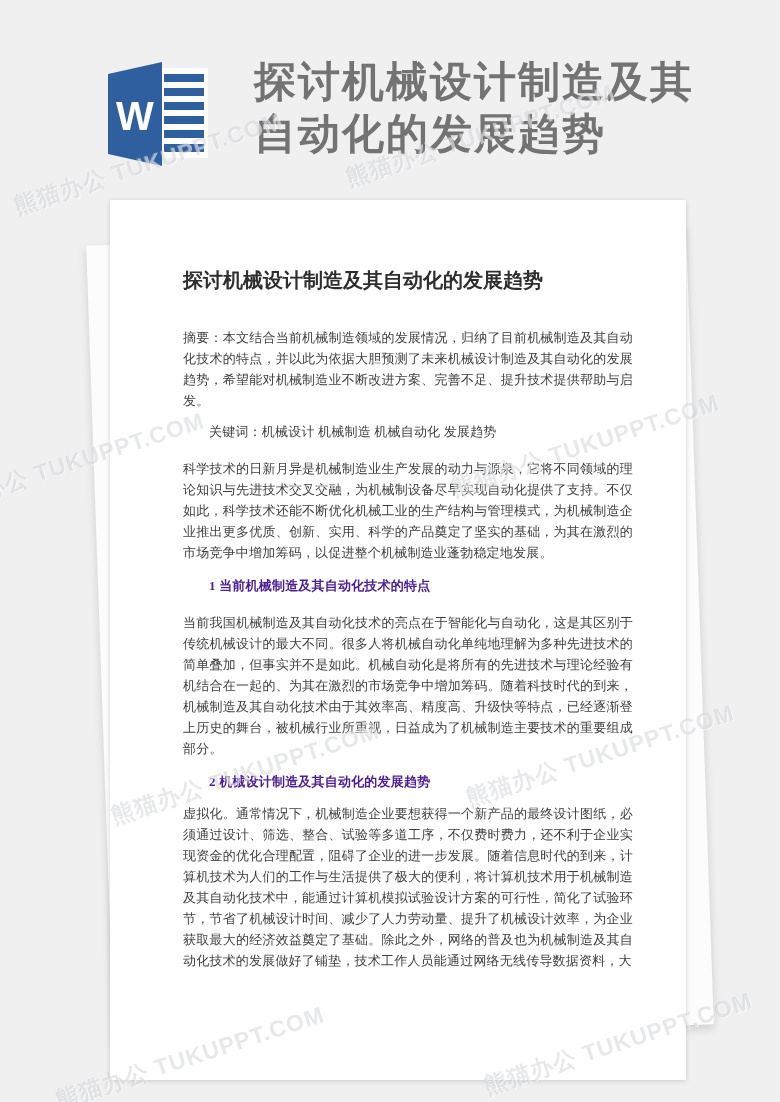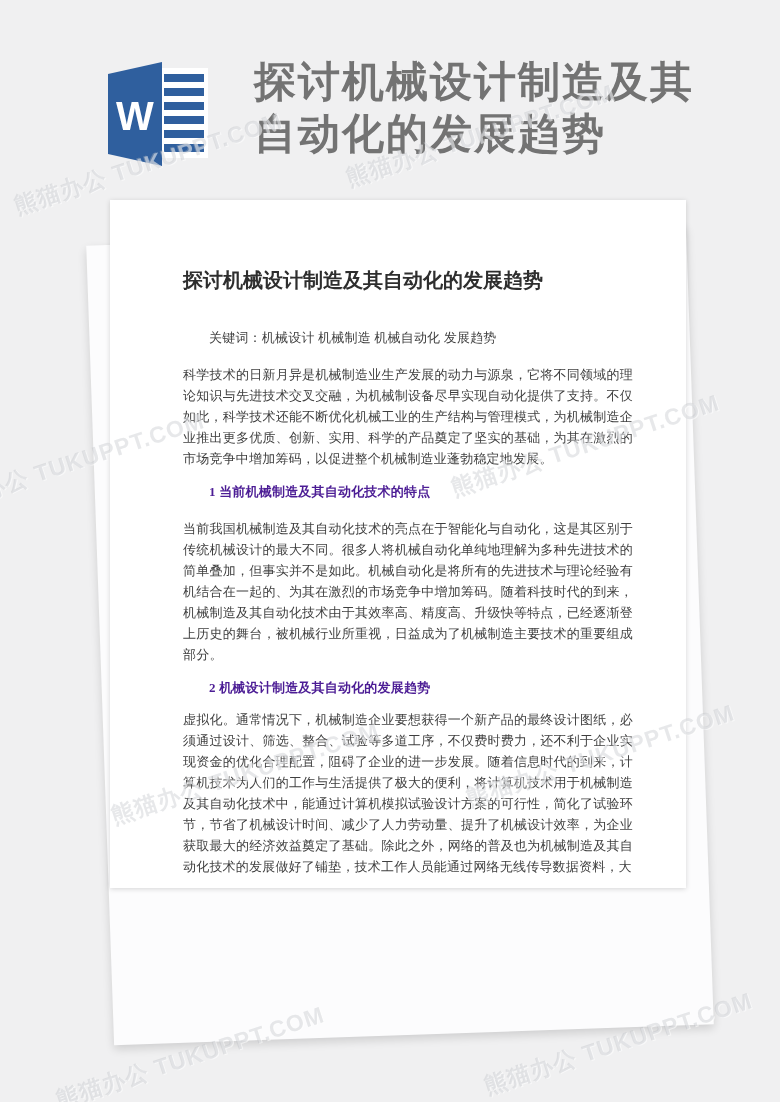--- a/index.html
+++ b/index.html
@@ -19,21 +19,21 @@
     color:#737373; letter-spacing:2px;
   }
 
   
   .page-back {
     position:absolute; left:100px; top:235px; width:600px; height:800px;
     background:#fcfcfd; transform:rotate(-2deg);
     box-shadow:0 4px 10px rgba(0,0,0,0.14);
   }
   .page-main {
-    position:absolute; left:110px; top:200px; width:576px; height:688px;
+    position:absolute; left:110px; top:200px; width:576px; height:880px;
     background:#ffffff; box-shadow:0 1px 5px rgba(0,0,0,0.16);
     padding:70px 53px 0 73px;
     color:#3f3f3f; font-size:13px; line-height:21px;
     text-align:justify; letter-spacing:0.2px;
   }
   .doc-title   { font-size:20px; font-weight:600; color:#2e2e2e; letter-spacing:0; margin:0 0 36px; text-align:left; }
   .doc-abstract{ margin:0 0 10px; }
   .doc-keywords{ margin:0 0 10px; text-indent:2em; }
   .doc-para    { margin:16px 0 12px; }
   .doc-heading { margin:0 0 12px; text-indent:2em; font-weight:bold; color:#4c1d95; }
@@ -75,20 +75,21 @@
     <div class="header-title">
       <div>探讨机械设计制造及其</div>
       <div>自动化的发展趋势</div>
     </div>
   </div>
 
   <div class="page-back"></div>
 
   <div class="page-main">
     <div class="doc-title">探讨机械设计制造及其自动化的发展趋势</div>
+    <div class="doc-abstract">摘要：本文结合当前机械制造领域的发展情况，归纳了目前机械制造及其自动化技术的特点，并以此为依据大胆预测了未来机械设计制造及其自动化的发展趋势，希望能对机械制造业不断改进方案、完善不足、提升技术提供帮助与启发。</div>
     <div class="doc-keywords">关键词：机械设计 机械制造 机械自动化 发展趋势</div>
     <div class="doc-para">科学技术的日新月异是机械制造业生产发展的动力与源泉，它将不同领域的理论知识与先进技术交叉交融，为机械制设备尽早实现自动化提供了支持。不仅如此，科学技术还能不断优化机械工业的生产结构与管理模式，为机械制造企业推出更多优质、创新、实用、科学的产品奠定了坚实的基础，为其在激烈的市场竞争中增加筹码，以促进整个机械制造业蓬勃稳定地发展。</div>
     <div class="doc-heading">1 当前机械制造及其自动化技术的特点</div>
     <div class="doc-para">当前我国机械制造及其自动化技术的亮点在于智能化与自动化，这是其区别于传统机械设计的最大不同。很多人将机械自动化单纯地理解为多种先进技术的简单叠加，但事实并不是如此。机械自动化是将所有的先进技术与理论经验有机结合在一起的、为其在激烈的市场竞争中增加筹码。随着科技时代的到来，机械制造及其自动化技术由于其效率高、精度高、升级快等特点，已经逐渐登上历史的舞台，被机械行业所重视，日益成为了机械制造主要技术的重要组成部分。</div>
     <div class="doc-heading">2 机械设计制造及其自动化的发展趋势</div>
     <div class="doc-para doc-para-last">虚拟化。通常情况下，机械制造企业要想获得一个新产品的最终设计图纸，必须通过设计、筛选、整合、试验等多道工序，不仅费时费力，还不利于企业实现资金的优化合理配置，阻碍了企业的进一步发展。随着信息时代的到来，计算机技术为人们的工作与生活提供了极大的便利，将计算机技术用于机械制造及其自动化技术中，能通过计算机模拟试验设计方案的可行性，简化了试验环节，节省了机械设计时间、减少了人力劳动量、提升了机械设计效率，为企业获取最大的经济效益奠定了基础。除此之外，网络的普及也为机械制造及其自动化技术的发展做好了铺垫，技术工作人员能通过网络无线传导数据资料，大</div>
   </div>
 
   <div class="watermark-layer">
     <span class="watermark" style="left:8px;   top:148px;">熊猫办公 TUKUPPT.COM</span>

